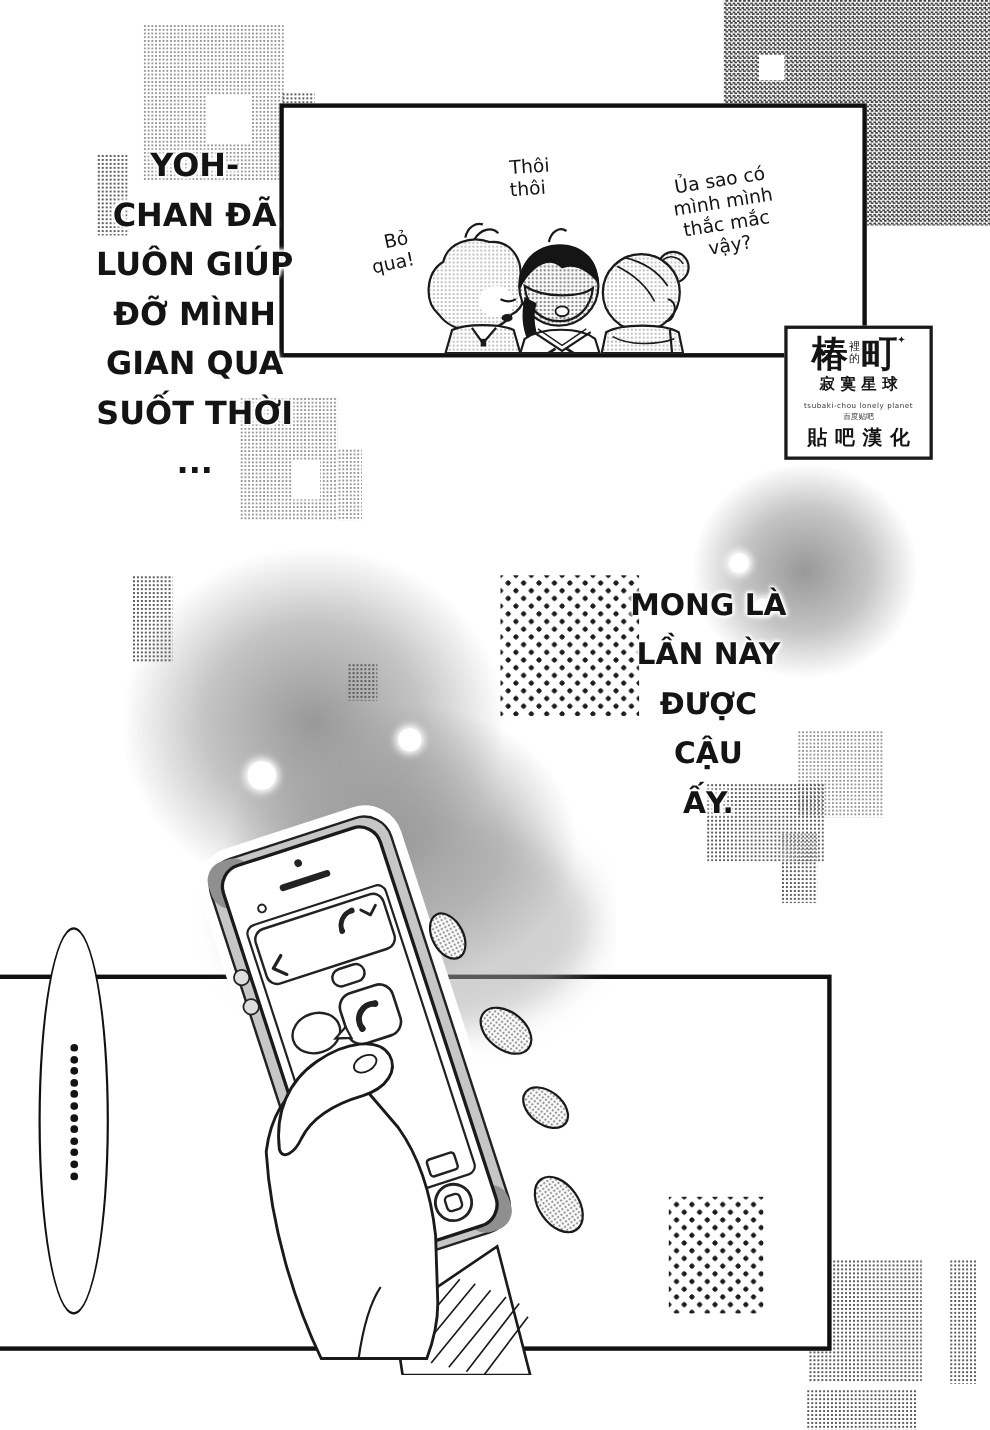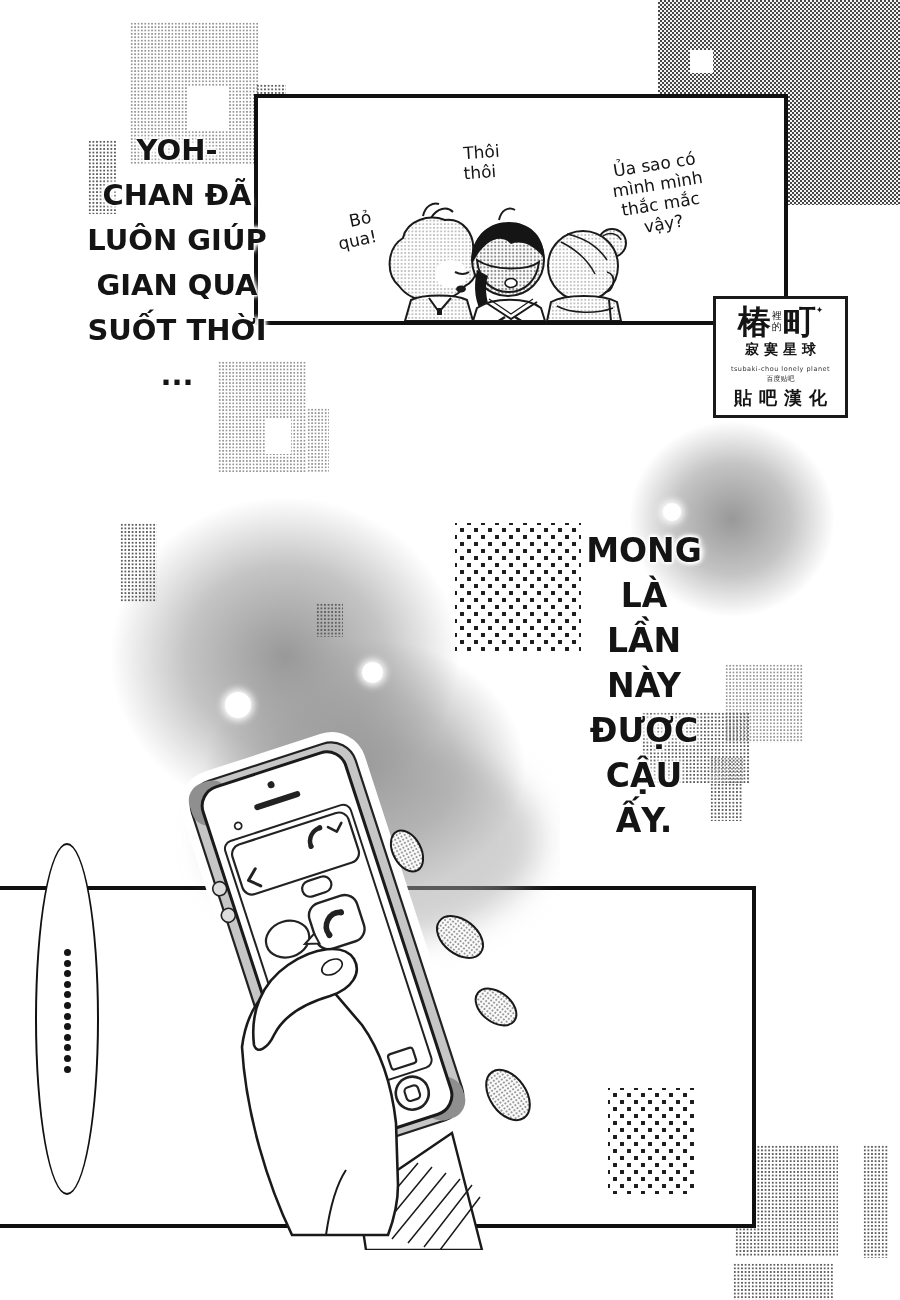--- a/index.html
+++ b/index.html
@@ -15,21 +15,21 @@
            background-size:14px 14px;background-position:0 0,7px 7px;}
   .whitefill{background:#fff;}
   .blob{border-radius:50%;background:radial-gradient(closest-side,rgba(138,138,138,.88),rgba(148,148,148,.55) 55%,rgba(160,160,160,0) 97%);}
   .spark{border-radius:50%;background:#fff;box-shadow:0 0 7px 3px rgba(255,255,255,.95);}
   
   .panel{background:#fff;border:4px solid #101010;box-sizing:border-box;}
   
   .narr{font-weight:bold;text-align:center;
         text-shadow:0 0 4px #fff,0 0 4px #fff,0 0 6px #fff,0 0 6px #fff,1px 1px 2px #fff,-1px -1px 2px #fff;margin-left:17px;}
   .narrL{font-size:29px;line-height:45px;letter-spacing:0px;}
-  .narrR{font-size:33px;line-height:45px;}
+  .narrR{font-size:27px;line-height:45px;}
   .speech{font-size:17px;line-height:20px;font-weight:500;text-align:center;white-space:nowrap;}
   
   .logo{background:#fff;border:3px solid #1a1a1a;box-sizing:border-box;
         display:flex;flex-direction:column;align-items:center;justify-content:center;z-index:7;}
   .logo-row1{display:flex;align-items:center;line-height:1;}
   .logo-big{font-size:33px;font-weight:bold;}
   .logo-midcol{display:flex;flex-direction:column;font-size:10px;line-height:11px;margin:0 1px;}
   .logo-sub{font-size:14px;font-weight:bold;letter-spacing:5px;margin-top:3px;margin-right:-5px;}
   .logo-latin{font-size:6.5px;letter-spacing:.5px;margin-top:6px;color:#333;}
   .logo-tieba{font-size:7px;margin-top:1px;color:#333;}
@@ -163,20 +163,21 @@
     <div class="logo-sub">寂寞星球</div>
     <div class="logo-latin">tsubaki-chou lonely planet</div>
     <div class="logo-tieba">百度贴吧</div>
     <div class="logo-group">貼吧漢化</div>
   </div>
 
   <div class="abs narr narrL z5" style="left:65px;top:128px;width:190px;">
     <div>YOH-</div>
     <div>CHAN ĐÃ</div>
     <div>LUÔN GIÚP</div>
+    <div>ĐỠ MÌNH</div>
     <div>GIAN QUA</div>
     <div>SUỐT THỜI</div>
     <div>...</div>
   </div>
 
   <div class="abs narr narrR z5" style="left:552px;top:528px;width:150px;">
     <div>MONG LÀ</div>
     <div>LẦN NÀY</div>
     <div>ĐƯỢC CẬU</div>
     <div>ẤY.</div>

